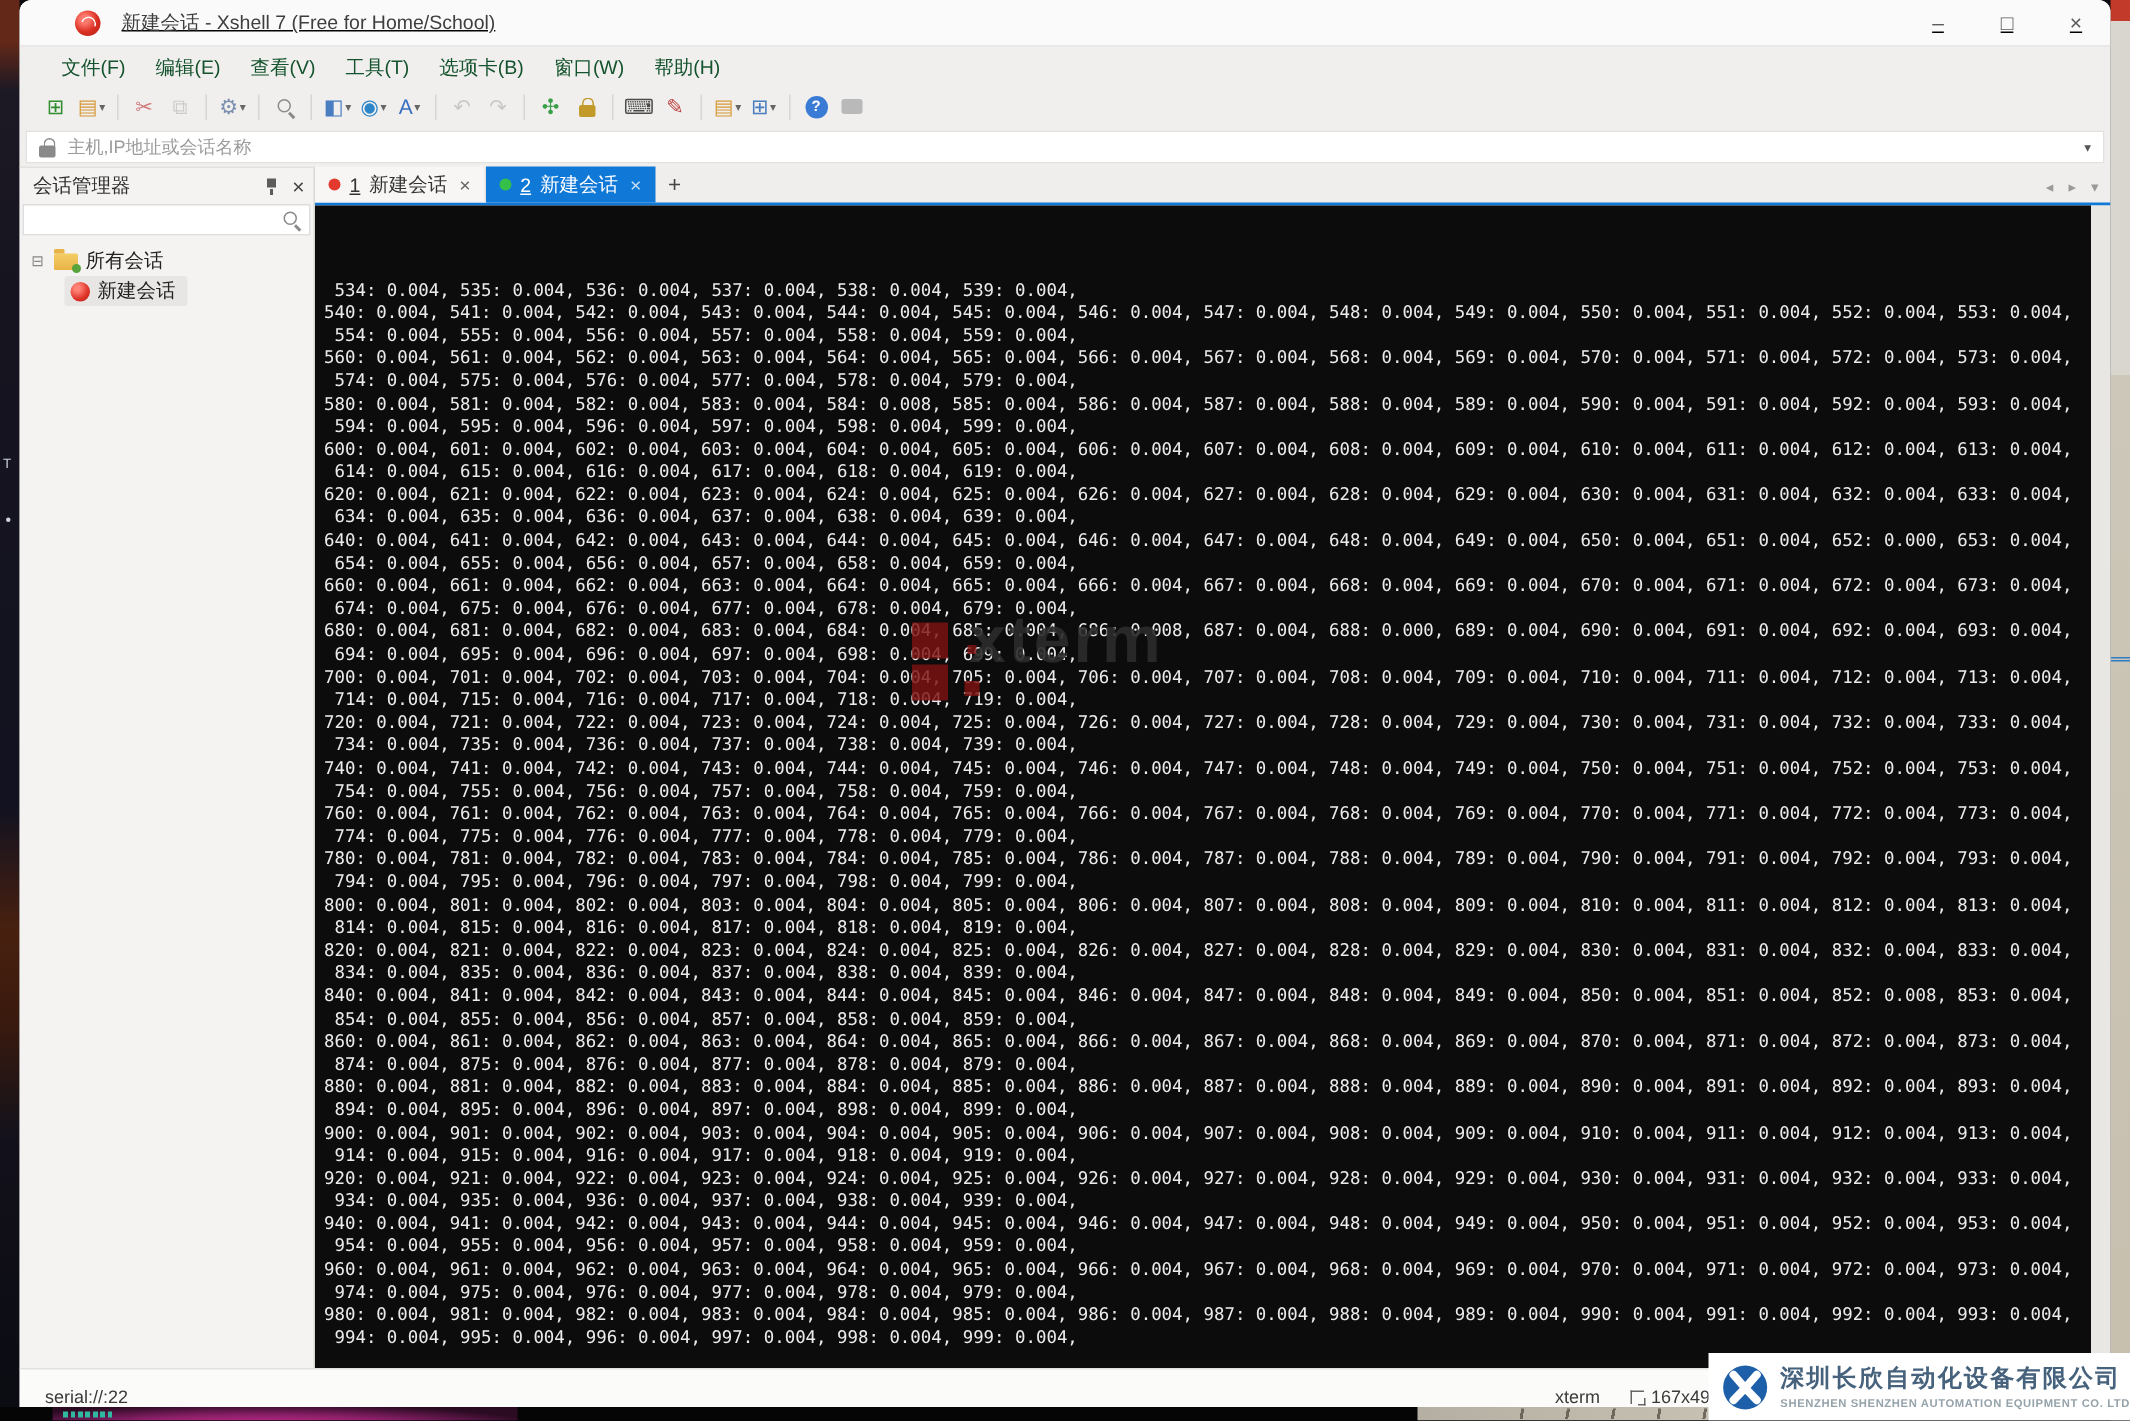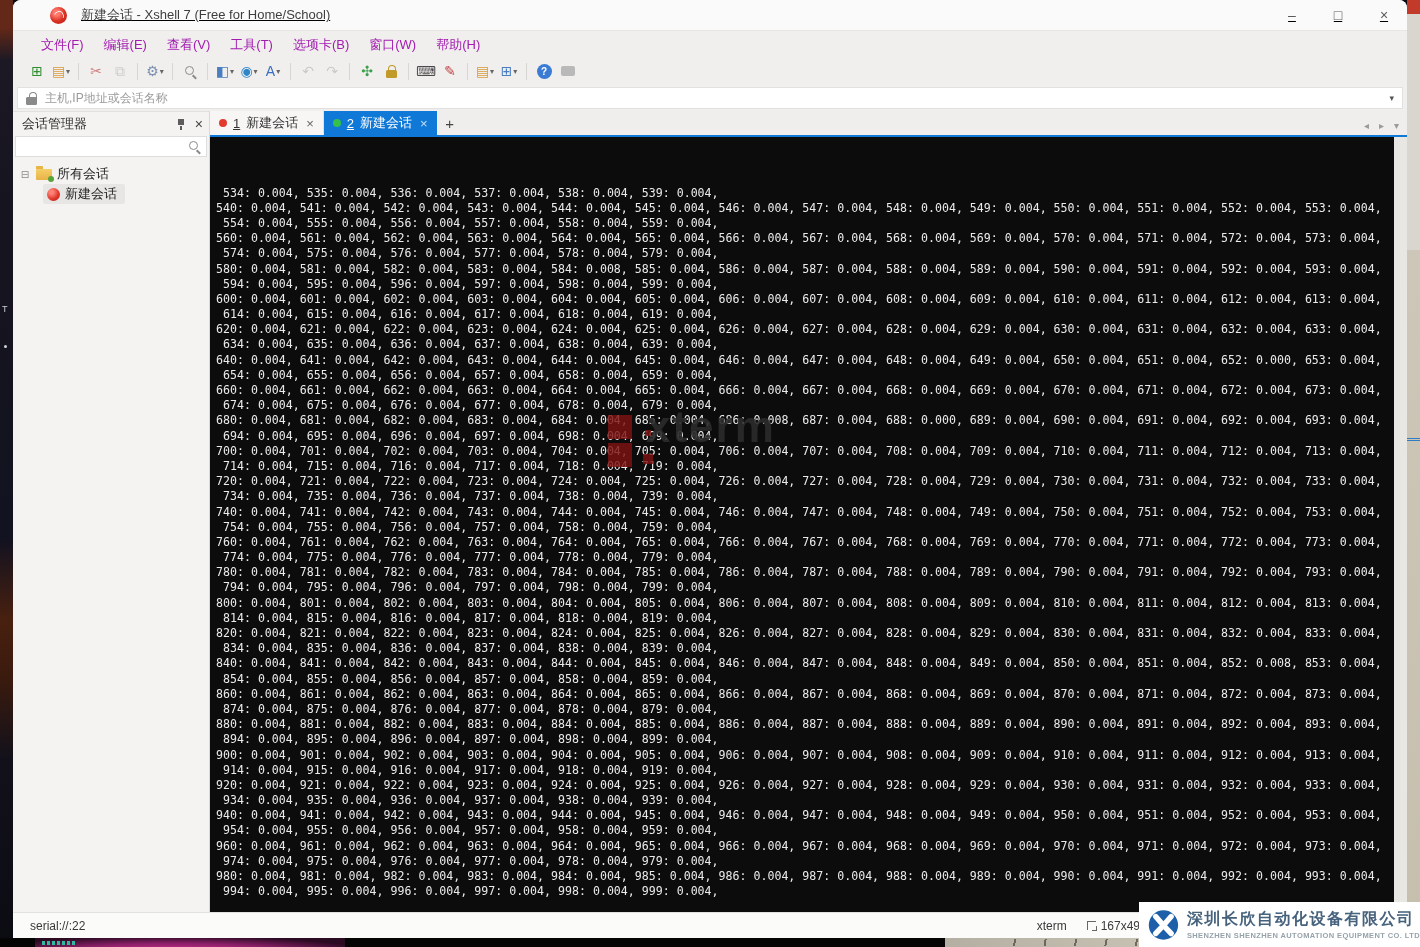--- a/index.html
+++ b/index.html
@@ -37,21 +37,21 @@
     background:radial-gradient(circle at 38% 35%,#ff7a6d 0 18%,#d92e22 55%,#b3211a 100%);}
   .app-logo::after{content:"";position:absolute;left:4px;top:4px;width:8px;height:8px;border-radius:50%;
     border:1.8px solid #fff;border-left-color:transparent;border-bottom-color:transparent;transform:rotate(-25deg);}
   .title-text{margin-left:14px;font-size:13px;color:#3e3e3e;}
   .win-controls{margin-left:auto;display:flex;height:100%;}
   .win-btn{width:46px;height:100%;display:flex;align-items:center;justify-content:center;
     color:#5a5a5a;font-size:14px;}
 
   
   .menubar{height:27px;flex:0 0 27px;background:#f0efee;display:flex;align-items:center;padding-left:18px;border-top:1px solid #e7e6e4;}
-  .menu-item{font-size:13px;color:#a21caf;padding:0 10px;line-height:27px;}
+  .menu-item{font-size:13px;color:#14532d;padding:0 10px;line-height:27px;}
 
   
   .toolbar{height:28px;flex:0 0 28px;background:#f0efee;display:flex;align-items:center;padding-left:12px;}
   .tbicon{min-width:22px;height:22px;display:flex;align-items:center;justify-content:center;font-size:14px;margin:0 1px;}
   .tbicon .dd{font-size:8px;color:#666;margin-left:1px;}
   .tbicon.disabled{opacity:.4;}
   .tbsep{width:1px;height:17px;background:#d7d6d3;margin:0 5px;}
 
   
   .mag-icon{position:relative;width:13px;height:13px;display:inline-block;}
@@ -121,21 +121,21 @@
 
   
   .watermark{position:absolute;left:398px;top:278px;display:flex;align-items:center;gap:14px;pointer-events:none;}
   .wm-blocks{width:24px;height:24px;background:#7e1212;opacity:.82;
     box-shadow:0 28px 0 0 #7e1212, 28px 32px 0 -7px #7e1212, 28px 6px 0 -9px #7e1212;}
   .wm-text{font-size:44px;font-weight:bold;color:#2c2c2c;letter-spacing:2px;opacity:.9;
     font-family:"Liberation Sans",sans-serif;}
 
   
   .statusbar{height:26px;flex:0 0 26px;background:#fbfbfa;border-top:1px solid #e3e2e0;
-    display:flex;align-items:center;font-size:12px;color:#3a3a3a;padding-left:17px;}
+    display:flex;align-items:flex-end;font-size:12px;color:#3a3a3a;padding-left:17px;}
   .sb-right{margin-left:auto;margin-right:267px;display:flex;align-items:center;gap:20px;}
   .size-group{display:flex;align-items:center;gap:5px;}
   .resize-icon{width:9px;height:9px;border-left:1.5px solid #666;border-top:1.5px solid #666;position:relative;}
   .resize-icon::after{content:"";position:absolute;right:-1px;bottom:-1px;width:4px;height:4px;border-right:1.5px solid #666;border-bottom:1.5px solid #666;}
 
   
   .logo-overlay{position:absolute;right:0;bottom:0;width:281px;height:45px;background:#fff;
     display:flex;align-items:center;gap:8px;padding-left:9px;}
   .logo-text .cn{font-size:16px;font-weight:bold;color:#46627c;letter-spacing:1.5px;white-space:nowrap;}
   .logo-text .en{font-size:7.5px;color:#96a3ab;letter-spacing:.4px;white-space:nowrap;margin-top:1px;font-weight:bold;}

